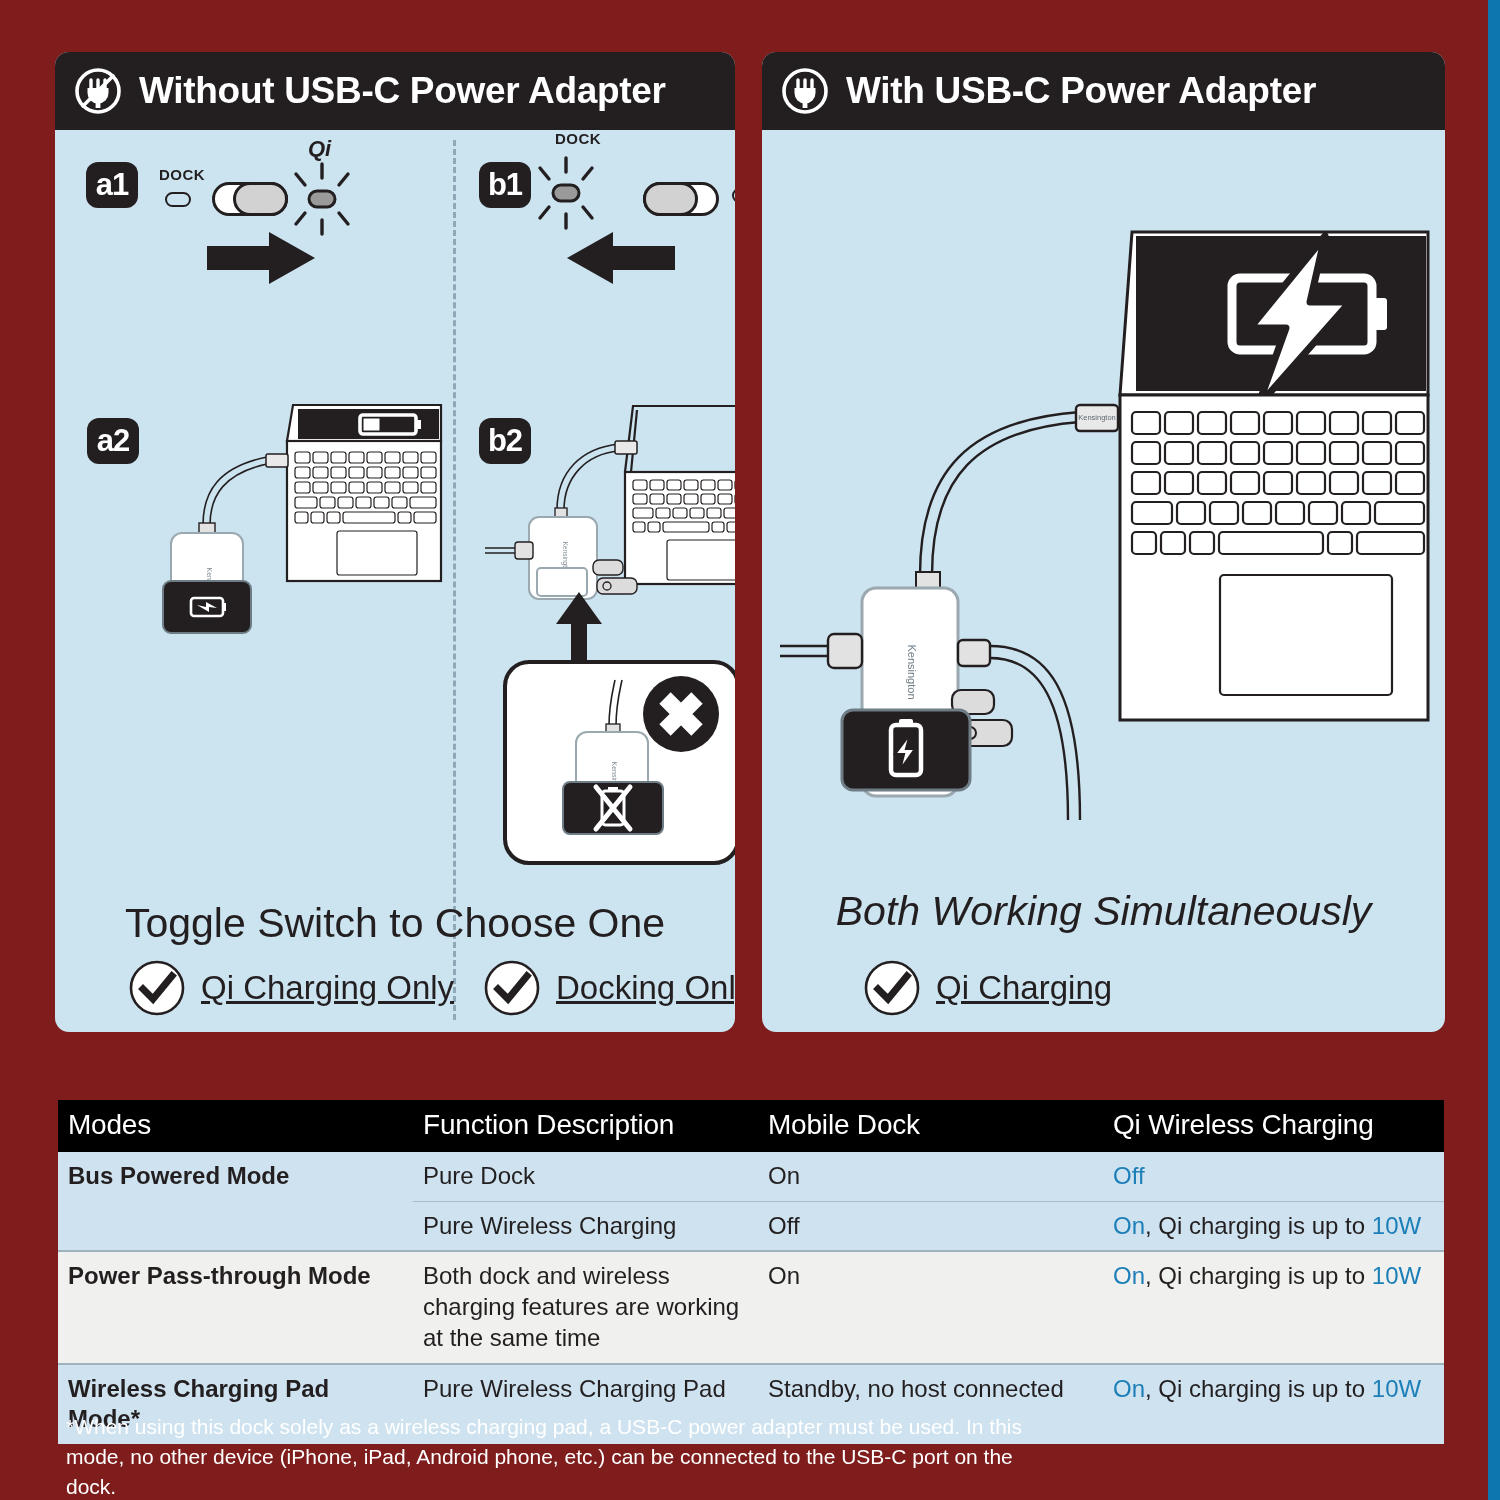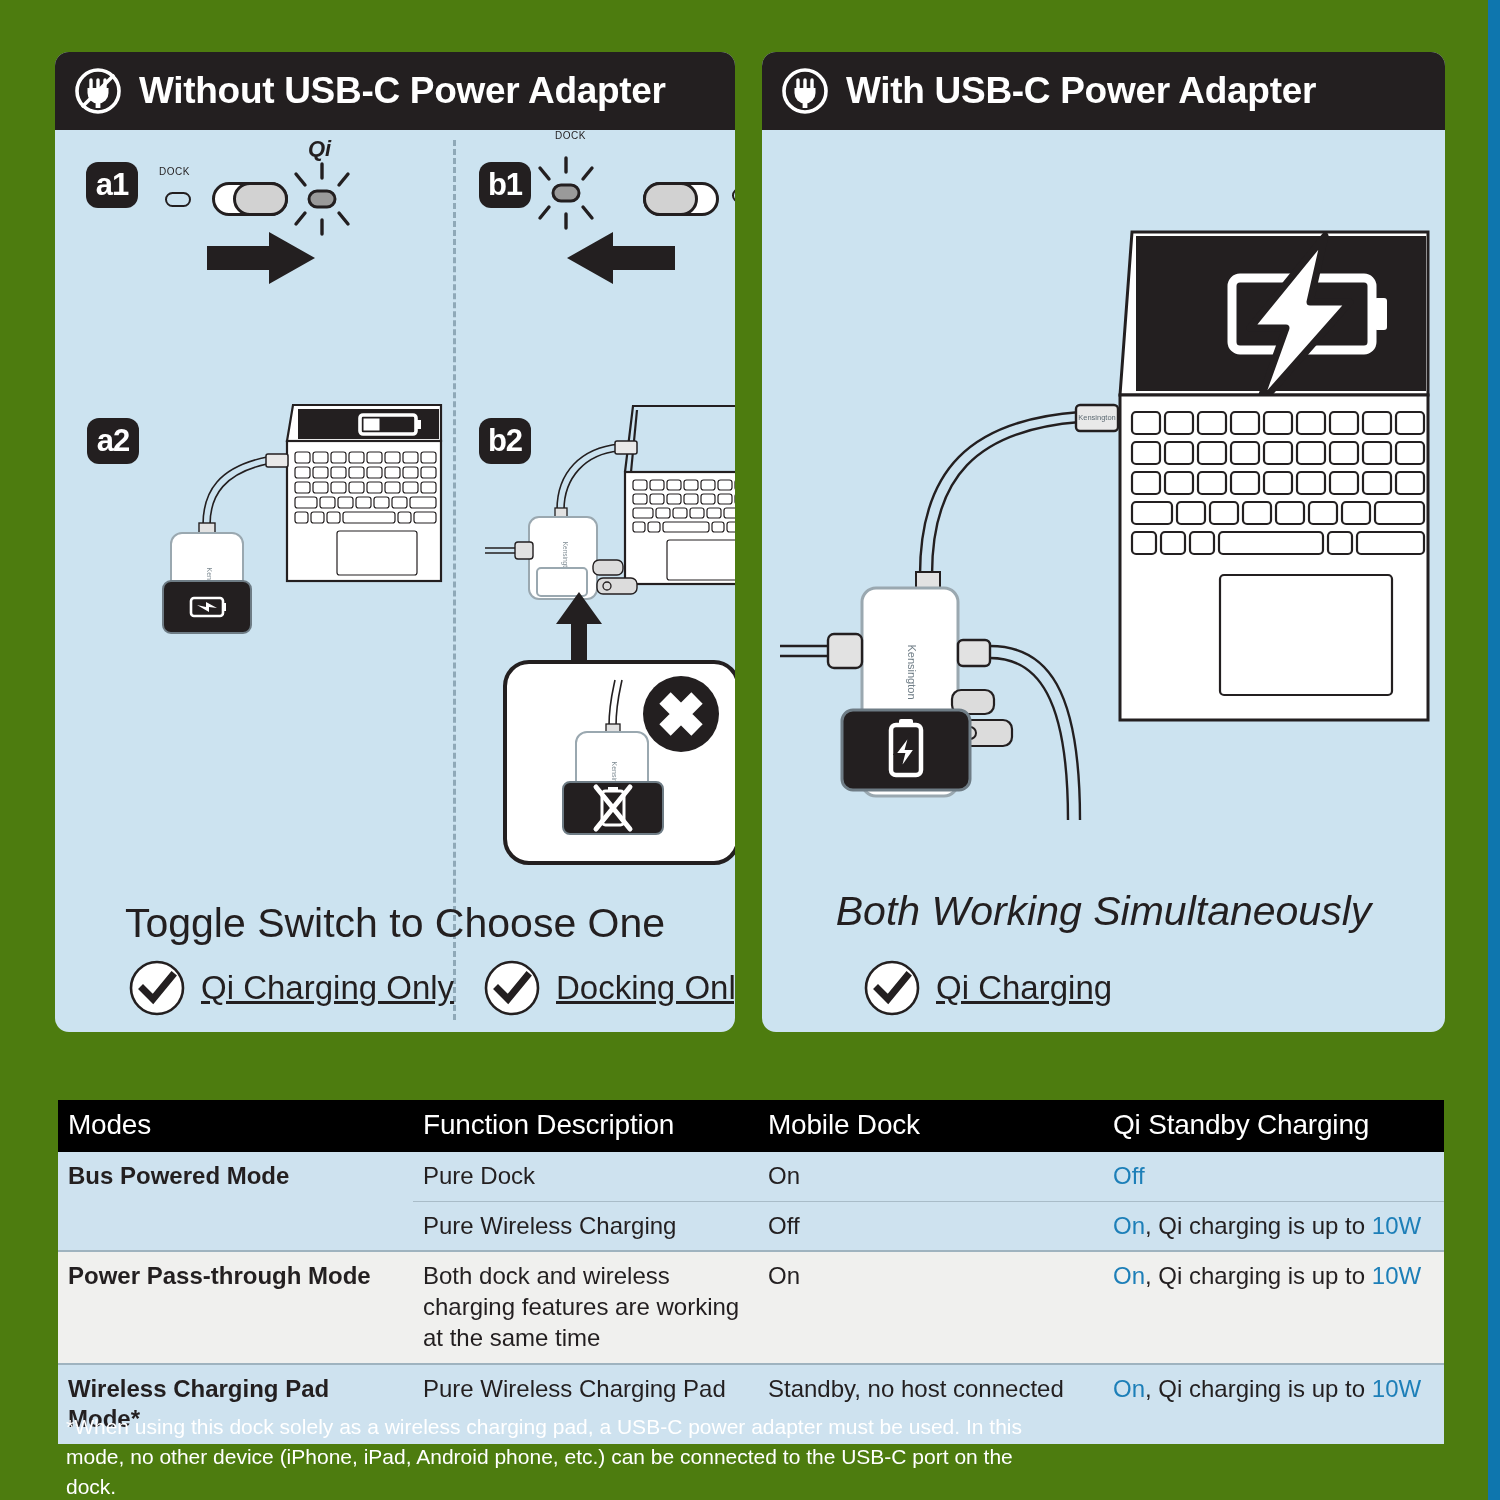--- a/index.html
+++ b/index.html
@@ -2,21 +2,21 @@
 <html><head>
 <meta charset="utf-8">
 <style>
   * { box-sizing: border-box; margin: 0; padding: 0; }
   html, body {
     width: 1500px; height: 1500px;
     background: #0E76AE;
     font-family: "Liberation Sans", sans-serif;
     overflow: hidden;
   }
-  .page { position: relative; width: 1488px; height: 1500px; background: #4d7c0f; }
+  .page { position: relative; width: 1488px; height: 1500px; background: #7f1d1d; }
 
   
   .panel {
     position: absolute;
     background: #CCE3F0;
     border-radius: 14px;
     overflow: hidden;
   }
   #panel-left  { left: 55px;  top: 52px; width: 680px; height: 980px; }
   #panel-right { left: 762px; top: 52px; width: 683px; height: 980px; }
@@ -55,21 +55,21 @@
     color: #fff;
     font-size: 31px;
     font-weight: bold;
     display: flex; align-items: center; justify-content: center;
     letter-spacing: -1px;
   }
 
   
   .led-label {
     position: absolute;
-    font-size: 10px; font-weight: normal; color: #231F20;
+    font-size: 15px; font-weight: bold; color: #231F20;
     letter-spacing: 0.5px;
   }
   .qi-label {
     position: absolute;
     font-size: 22px; font-weight: bold; color: #231F20;
     font-style: italic;
   }
   .led {
     position: absolute;
     width: 26px; height: 15px;
@@ -584,21 +584,21 @@
       <col style="width:355px">
         <col style="width:345px">
         <col style="width:345px">
         <col style="width:341px">
     </colgroup>
     <thead>
       <tr>
         <th>Modes</th>
         <th>Function Description</th>
         <th>Mobile Dock</th>
-        <th>Qi Standby Charging</th>
+        <th>Qi Wireless Charging</th>
       </tr>
     </thead>
     <tbody>
 
       <tr class="band-blue">
         <td class="mode" rowspan="2">Bus Powered Mode</td>
         <td>Pure Dock</td>
         <td>On</td>
         <td>
           <span class="blue-tx">Off</span><span></span><span class="blue-tx"></span>

